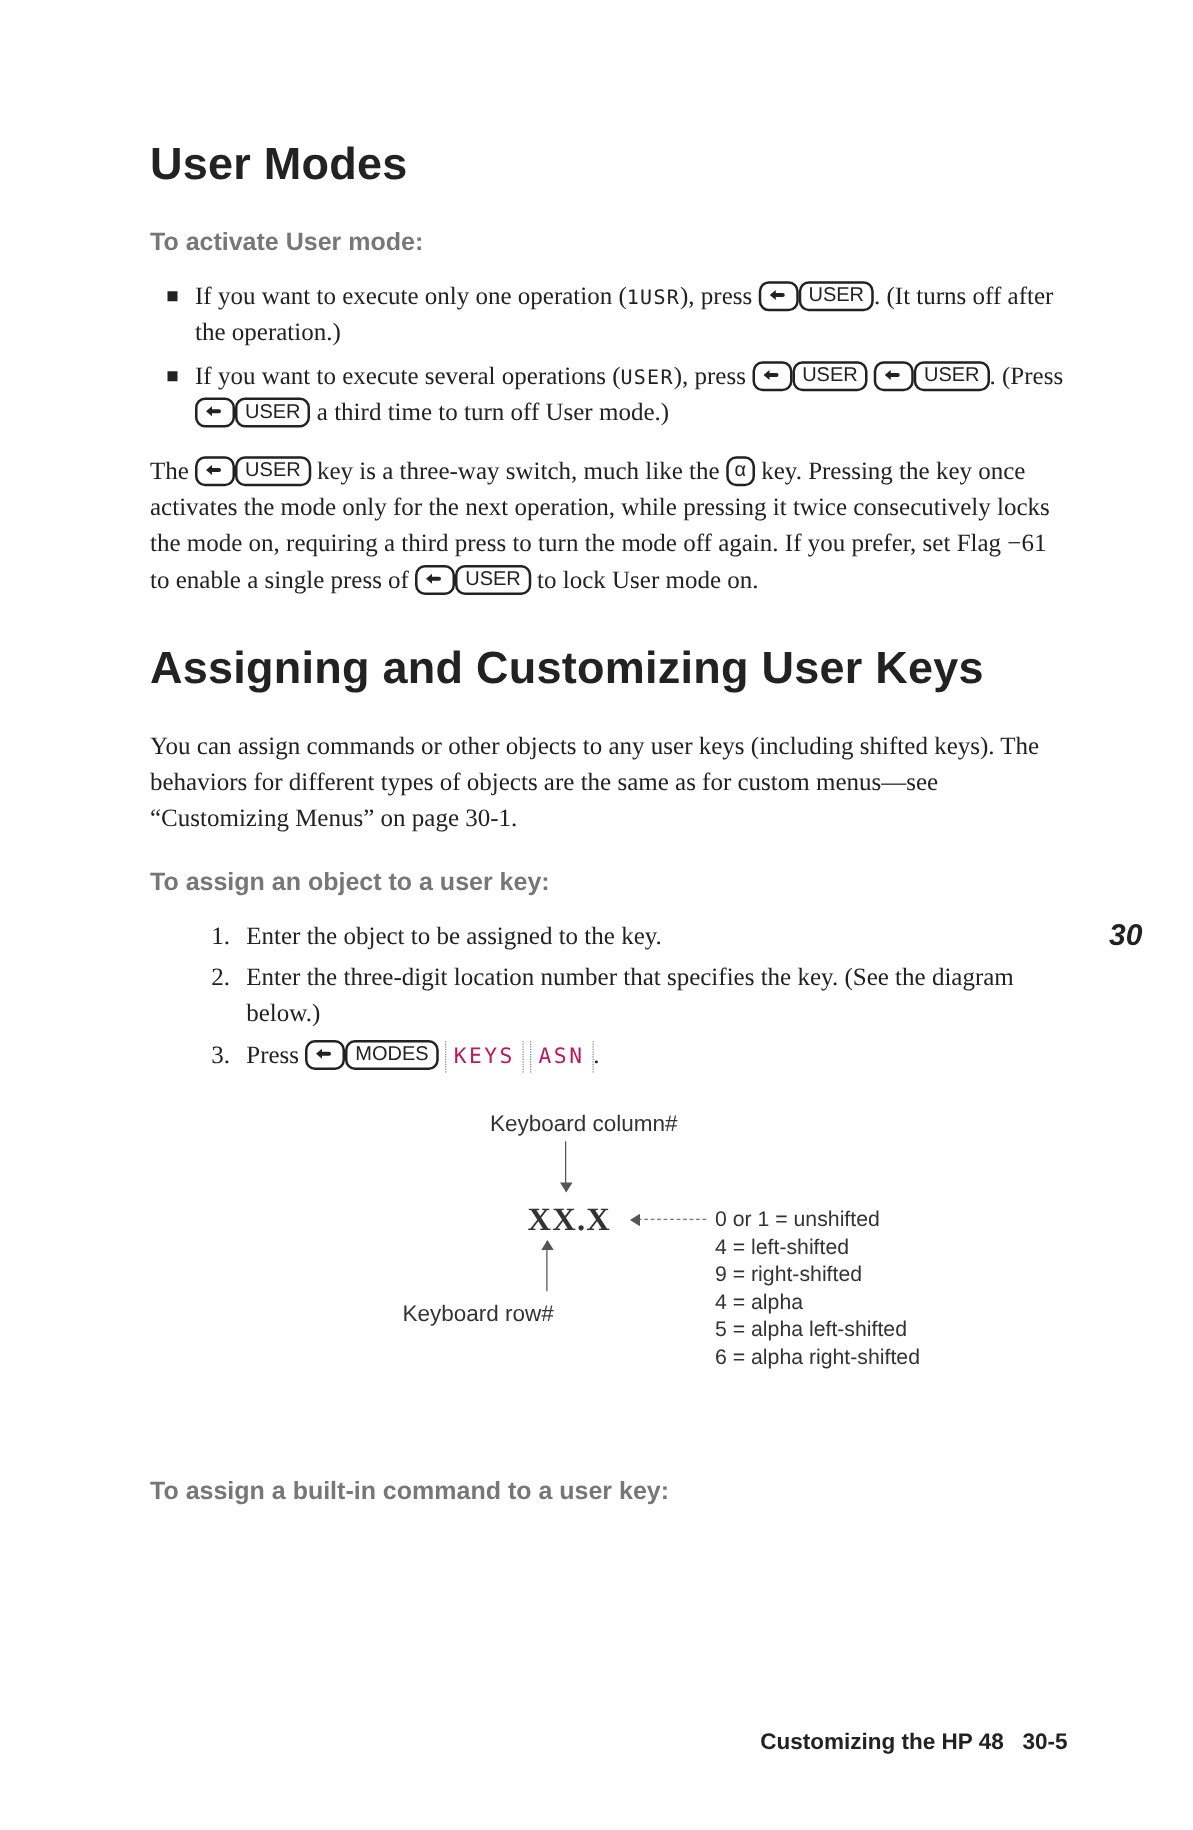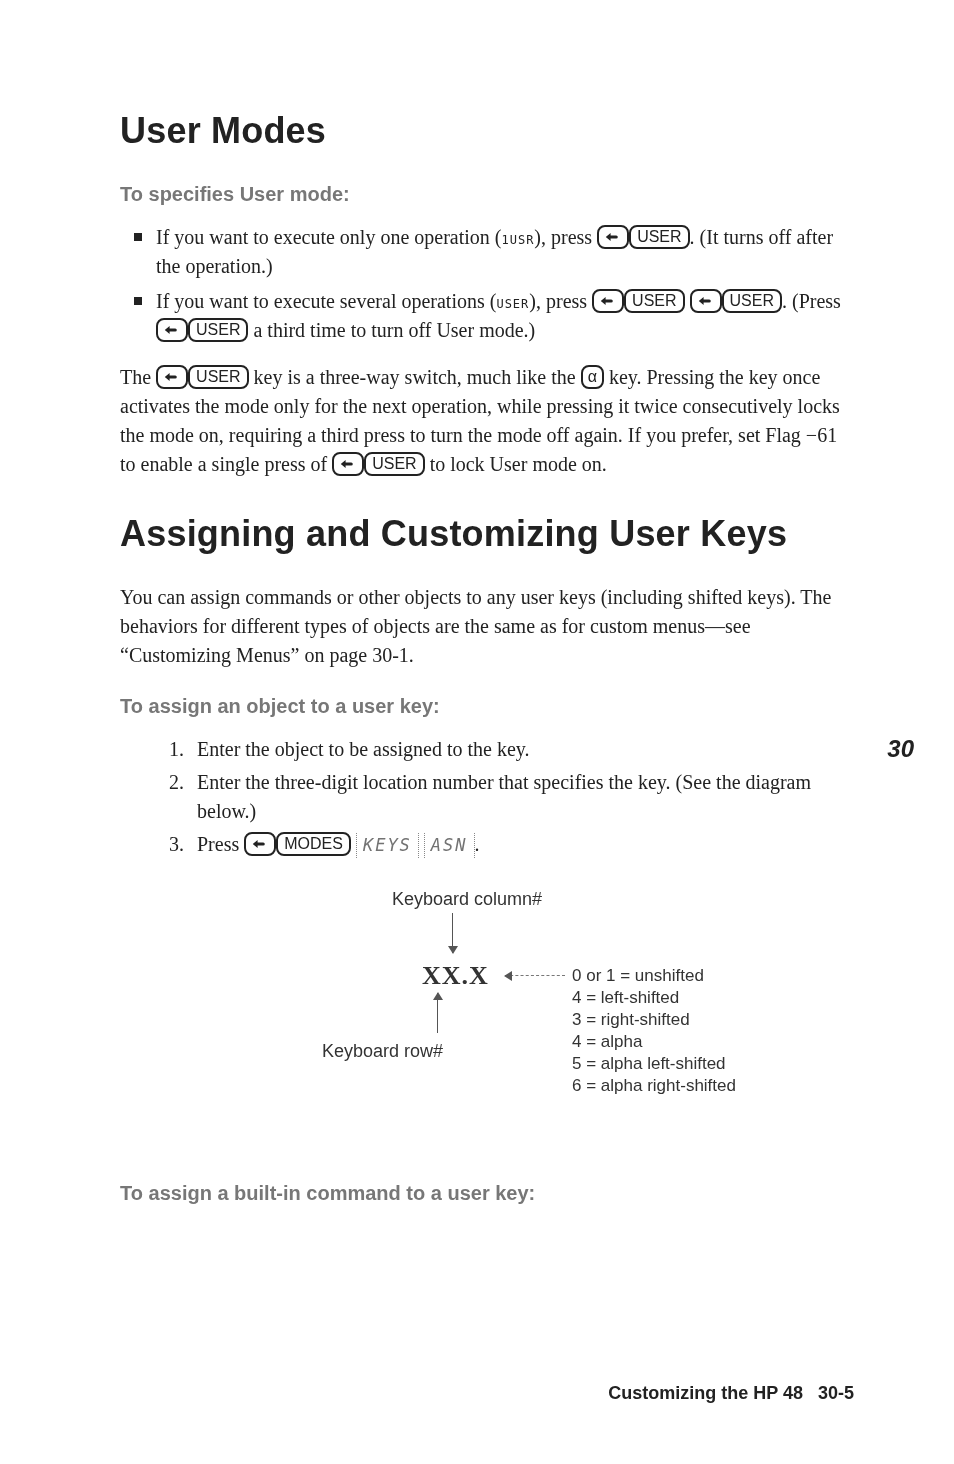--- a/index.html
+++ b/index.html
@@ -65,33 +65,32 @@
     font-size: 16px;
     line-height: 20px;
     vertical-align: 2px;
   }
   .keycap.shift svg {
     width: 16px; height: 12px; vertical-align: -1px;
   }
   .keycap.alphacap { padding: 0 5px; }
   .screentext {
     font-family: "Lucida Console", Monaco, monospace;
-    font-size: 12px;
+    font-size: 16px;
     letter-spacing: 1px;
   }
   .softkey {
     display: inline-block;
     font-family: "Lucida Console", Monaco, monospace;
     font-size: 17px;
     letter-spacing: 2px;
     padding: 0 6px;
     border-left: 1px dotted #888;
     border-right: 1px dotted #888;
-    color: #737373;
-    font-style: italic;
+    color: #be185d;
   }
   .side-chap {
     position: absolute;
     right: 40px;
     top: 735px;
     font-family: Arial, Helvetica, sans-serif;
     font-weight: 700;
     font-size: 24px;
     font-style: italic;
   }
@@ -185,21 +184,21 @@
     font-family: Arial, Helvetica, sans-serif;
     font-weight: 700;
     font-size: 18px;
   }
 </style>
 </head>
 <body>
 
 <h2>User Modes</h2>
 
-<p class="lede">To specifies User mode:</p>
+<p class="lede">To activate User mode:</p>
 
 <ul>
   <li>
     <span>If you want to execute only one operation (</span><span class="screentext">1USR</span><span>), press </span><span class="keycap shift"><svg viewBox="0 0 20 12">
           <path d="M1 6 L7 1 L7 4 L14 4 A2 2 0 0 1 14 8 L7 8 L7 11 Z" fill="#222"></path>
         </svg></span><span class="keycap">USER</span><span>. (It turns off after the operation.)</span>
   </li>
   <li>
     <span>If you want to execute several operations (</span><span class="screentext">USER</span><span>), press </span><span class="keycap shift"><svg viewBox="0 0 20 12">
           <path d="M1 6 L7 1 L7 4 L14 4 A2 2 0 0 1 14 8 L7 8 L7 11 Z" fill="#222"></path>
@@ -243,21 +242,21 @@
 <div class="diagram">
   <div class="diag-col-label">Keyboard column#</div>
   <div class="diag-col-arrow"></div>
   <div class="diag-xx">XX.X</div>
   <div class="diag-left-arrow"></div>
   <div class="diag-row-arrow"></div>
   <div class="diag-row-label">Keyboard row#</div>
   <div class="diag-notes">
     <div>0 or 1 = unshifted</div>
     <div>4 = left-shifted</div>
-    <div>3 = right-shifted</div>
+    <div>9 = right-shifted</div>
     <div>4 = alpha</div>
     <div>5 = alpha left-shifted</div>
     <div>6 = alpha right-shifted</div>
   </div>
 </div>
 
 <p class="lede">To assign a built-in command to a user key:</p>
 
 <div class="footer">
   <span>Customizing the HP 48</span>&nbsp;&nbsp;&nbsp;<span>30-5</span>

